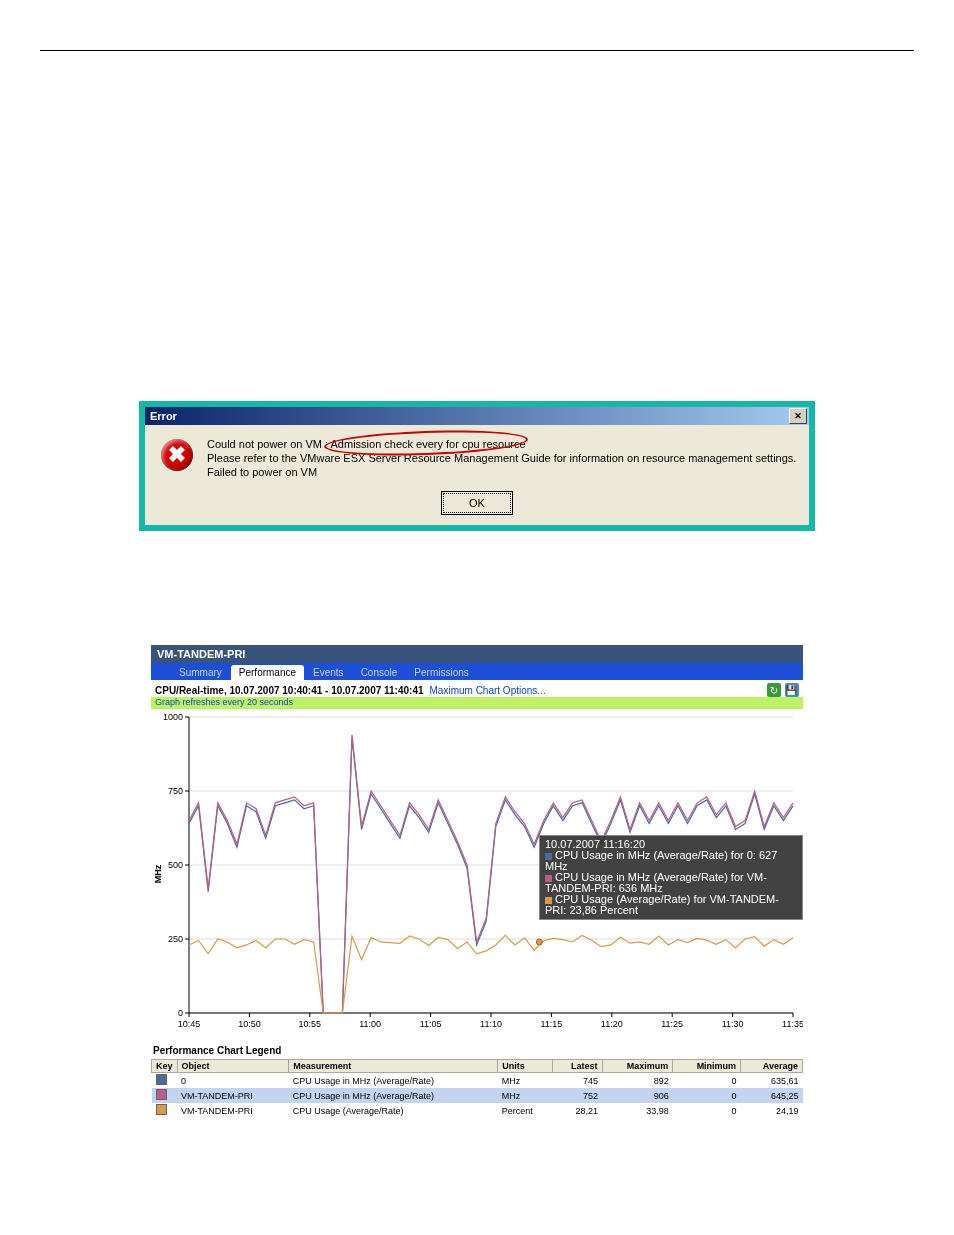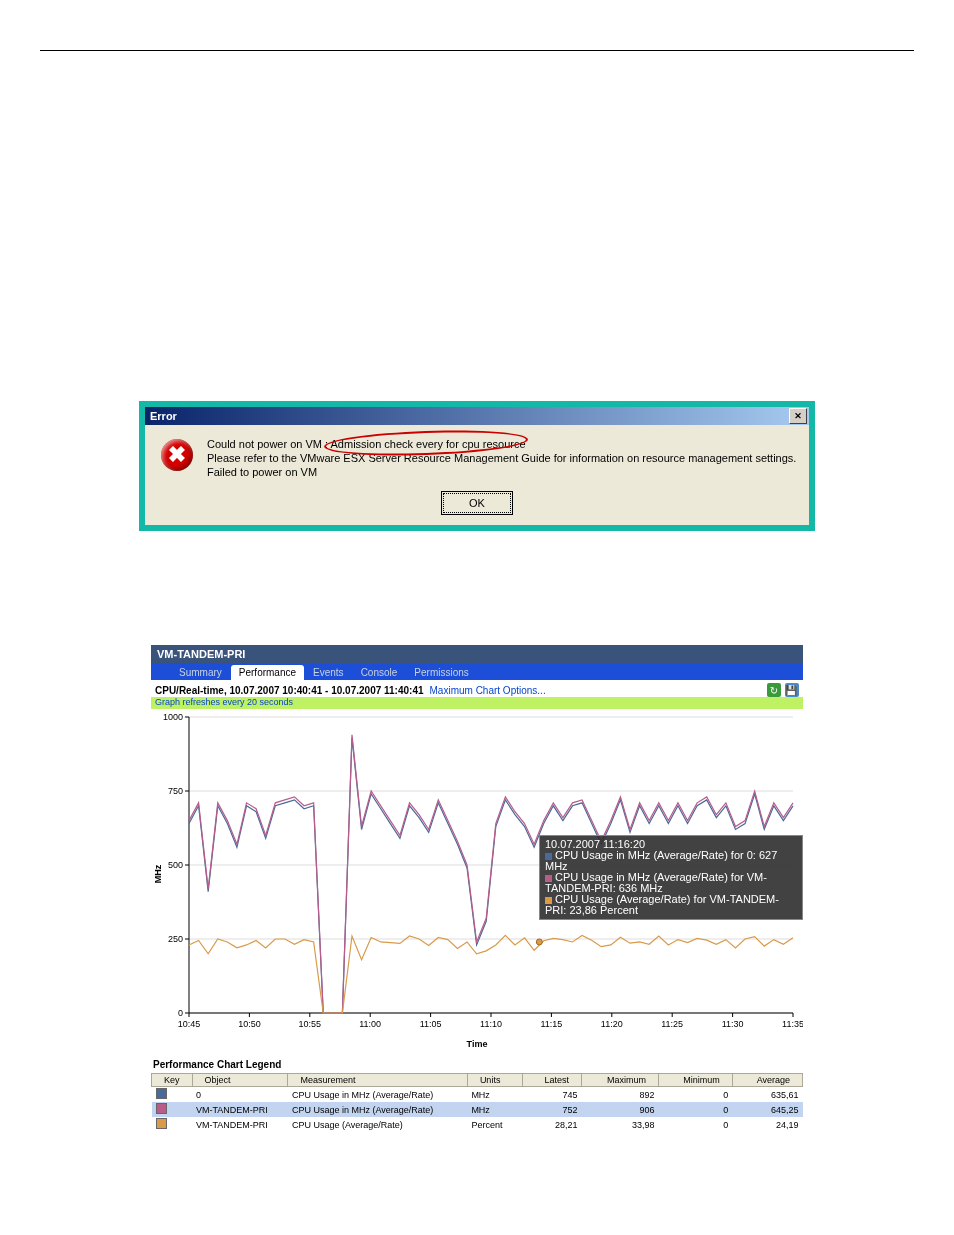--- a/index.html
+++ b/index.html
@@ -28,21 +28,21 @@
 .ico{width:14px;height:14px;display:inline-flex;align-items:center;justify-content:center;border-radius:2px;font-size:10px}
 .refreshnote{font-size:9px;color:#0645cc;padding:0 4px 2px 4px;background:#bef264}
 .chartarea{background:#fff;position:relative;height:330px}
 .chartarea svg{display:block}
 .ylabel{position:absolute;left:0;top:50%;transform:translate(-2px,-50%) rotate(-90deg);font-size:9px;font-weight:bold}
 .tooltip{position:absolute;left:388px;top:126px;background:rgba(50,50,50,.92);color:#fff;font-size:11px;padding:3px 5px;border:1px solid #888;line-height:11px}
 .tooltip .sw{display:inline-block;width:7px;height:7px;margin-right:3px;vertical-align:middle}
 .xlabel{text-align:center;font-size:9px;font-weight:bold;background:#fff;padding-bottom:4px}
 .legendtitle{font-weight:bold;font-size:10px;padding:6px 2px 3px 2px;background:#fff}
 .legendtbl{width:100%;border-collapse:collapse;font-size:9px;background:#fff}
-.legendtbl th{background:#ece9d8;border:1px solid #aca899;padding:1px 12px;text-align:left;font-weight:normal}
+.legendtbl th{background:#ece9d8;border:1px solid #aca899;padding:1px 4px;text-align:left;font-weight:bold}
 .legendtbl th.r{text-align:right}
 .legendtbl td{padding:1px 4px;border-bottom:0}
 .legendtbl td.r{text-align:right}
 .legendtbl tr.sel td{background:#c2d4ef}
 .swcell{width:12px}
 .sw2{display:inline-block;width:9px;height:9px;border:1px solid #666}
 </style>
 </head>
 <body>
 
@@ -133,21 +133,20 @@
           <path d="M38 235.92000000000002 L47.58730158730159 231.48000000000002 L57.17460317460318 244.8 L66.76190476190476 230 L76.34920634920636 232.96 L85.93650793650794 238.88 L95.52380952380952 235.92000000000002 L105.11111111111111 231.48000000000002 L114.6984126984127 238.88 L124.28571428571428 230 L133.87301587301587 230 L143.46031746031747 235.328 L153.04761904761904 230.59199999999998 L162.63492063492063 232.96 L172.22222222222223 304 L181.8095238095238 304 L191.3968253968254 304 L200.984126984127 227.04 L210.57142857142856 250.72 L220.15873015873015 228.51999999999998 L229.74603174603175 232.96 L239.33333333333331 233.55200000000002 L248.9206349206349 234.44 L258.5079365079365 227.04 L268.0952380952381 230 L277.68253968253964 236.512 L287.26984126984127 228.51999999999998 L296.85714285714283 230.59199999999998 L306.44444444444446 239.47199999999998 L316.031746031746 232.96 L325.6190476190476 244.8 L335.2063492063492 241.84 L344.7936507936508 235.92000000000002 L354.3809523809524 226.44799999999998 L363.968253968254 235.92000000000002 L373.55555555555554 228.816 L383.1428571428571 241.248 L392.73015873015873 231.776 L402.3174603174603 229.40800000000002 L411.9047619047619 230.59199999999998 L421.4920634920635 232.96 L431.0793650793651 226.44799999999998 L440.66666666666663 231.184 L450.25396825396825 237.696 L459.8412698412698 235.92000000000002 L469.42857142857144 228.224 L479.015873015873 234.144 L488.60317460317464 232.96 L498.19047619047615 235.328 L507.77777777777777 227.04 L517.3650793650793 235.92000000000002 L526.952380952381 230.59199999999998 L536.5396825396825 233.55200000000002 L546.1269841269841 229.40800000000002 L555.7142857142857 231.184 L565.3015873015873 235.328 L574.8888888888889 230.59199999999998 L584.4761904761905 238.88 L594.063492063492 230 L603.6507936507936 227.632 L613.2380952380952 237.10399999999998 L622.8253968253969 230.59199999999998 L632.4126984126984 235.328 L642 228.816 " stroke="#d99a4a" stroke-width="1.2" fill="none"></path>
           <circle cx="388.32" cy="232.96" r="3" fill="#d99a4a" stroke="#a06a20"></circle>
         </svg>
     <div class="tooltip">
       <div>10.07.2007 11:16:20</div>
       <div><span class="sw" style="background:#4a6a9a"></span><span>CPU Usage in MHz (Average/Rate) for 0: 627 MHz</span></div>
       <div><span class="sw" style="background:#b85c8a"></span><span>CPU Usage in MHz (Average/Rate) for VM-TANDEM-PRI: 636 MHz</span></div>
       <div><span class="sw" style="background:#d99a4a"></span><span>CPU Usage (Average/Rate) for VM-TANDEM-PRI: 23,86 Percent</span></div>
     </div>
   </div>
-  <div class="xlabel">Time</div>
 
   <div class="legendtitle">Performance Chart Legend</div>
   <table class="legendtbl">
     <thead>
           <tr>
       <th class="swcell">Key</th>
       <th>Object</th>
       <th>Measurement</th>
       <th>Units</th>
       <th class="r">Latest</th>

